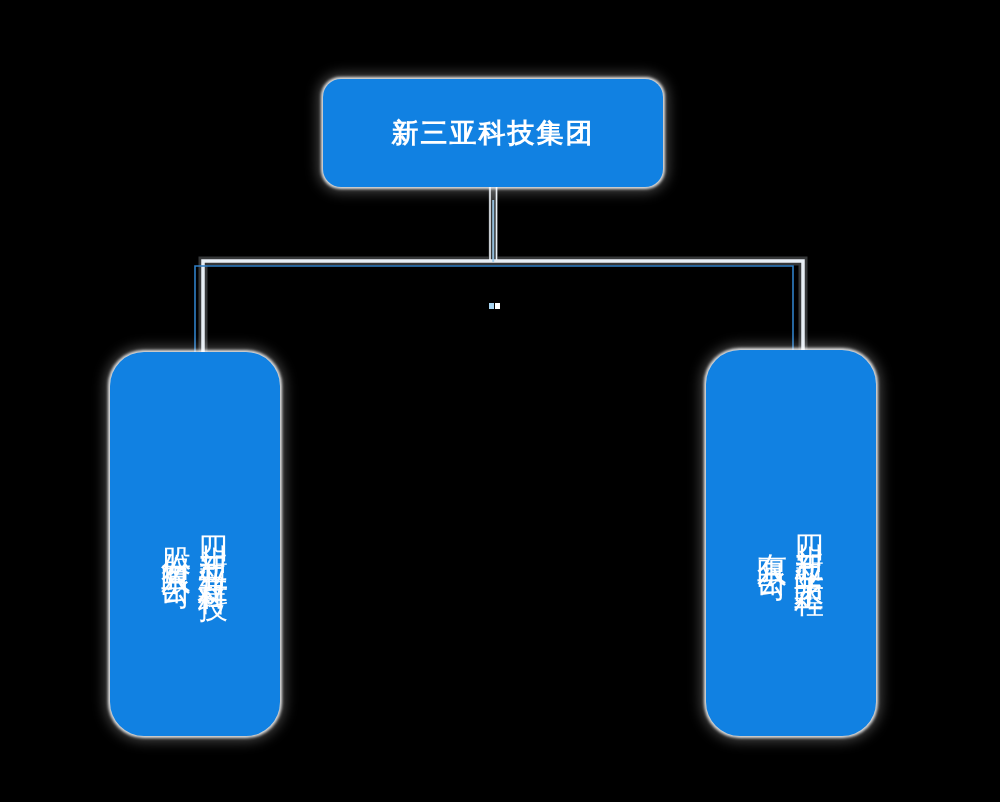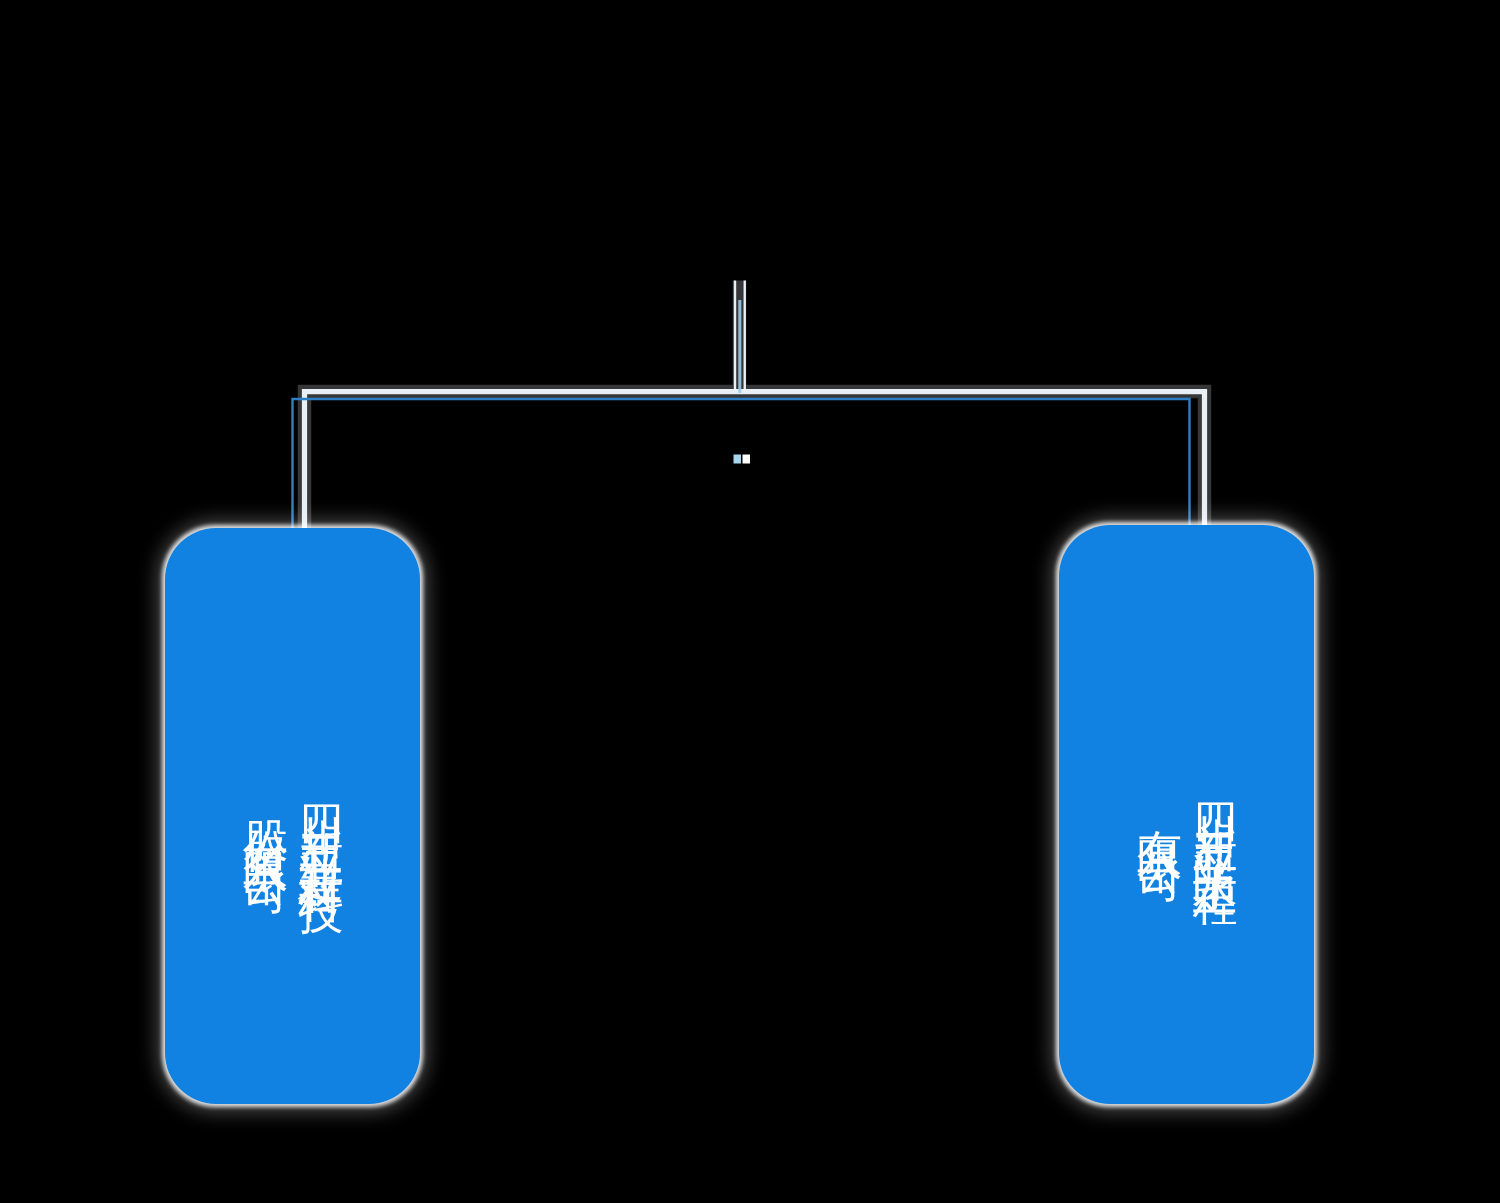--- a/index.html
+++ b/index.html
@@ -90,20 +90,23 @@
 
     <path d="M203 355 L203 261 L803 261 L803 352" fill="none" stroke-width="3.5" stroke-opacity="0.95" stroke="#F2F9FF"></path>
 
     <path d="M490 187 L490 260 M496.5 187 L496.5 260" fill="none" stroke-width="1.6" stroke-opacity="0.95" stroke="#F2F9FF"></path>
 
     <path d="M493.2 200 L493.2 262" fill="none" stroke-width="2" stroke-opacity="0.9" stroke="#9CCBEC"></path>
 
     <path d="M195 355 L195 266 L793 266 L793 351" fill="none" stroke-width="1.6" stroke="#2F7FC6"></path>
   </svg>
 
+  <div class="node node-root">
+    <span class="hlabel">新三亚科技集团</span>
+  </div>
 
   <div class="node node-sub node-sub-left">
     <div class="vtext">
       <div class="vline">四川新三亚建材科技</div>
       <div class="vline">股份有限公司</div>
     </div>
   </div>
 
   <div class="node node-sub node-sub-right">
     <div class="vtext">

